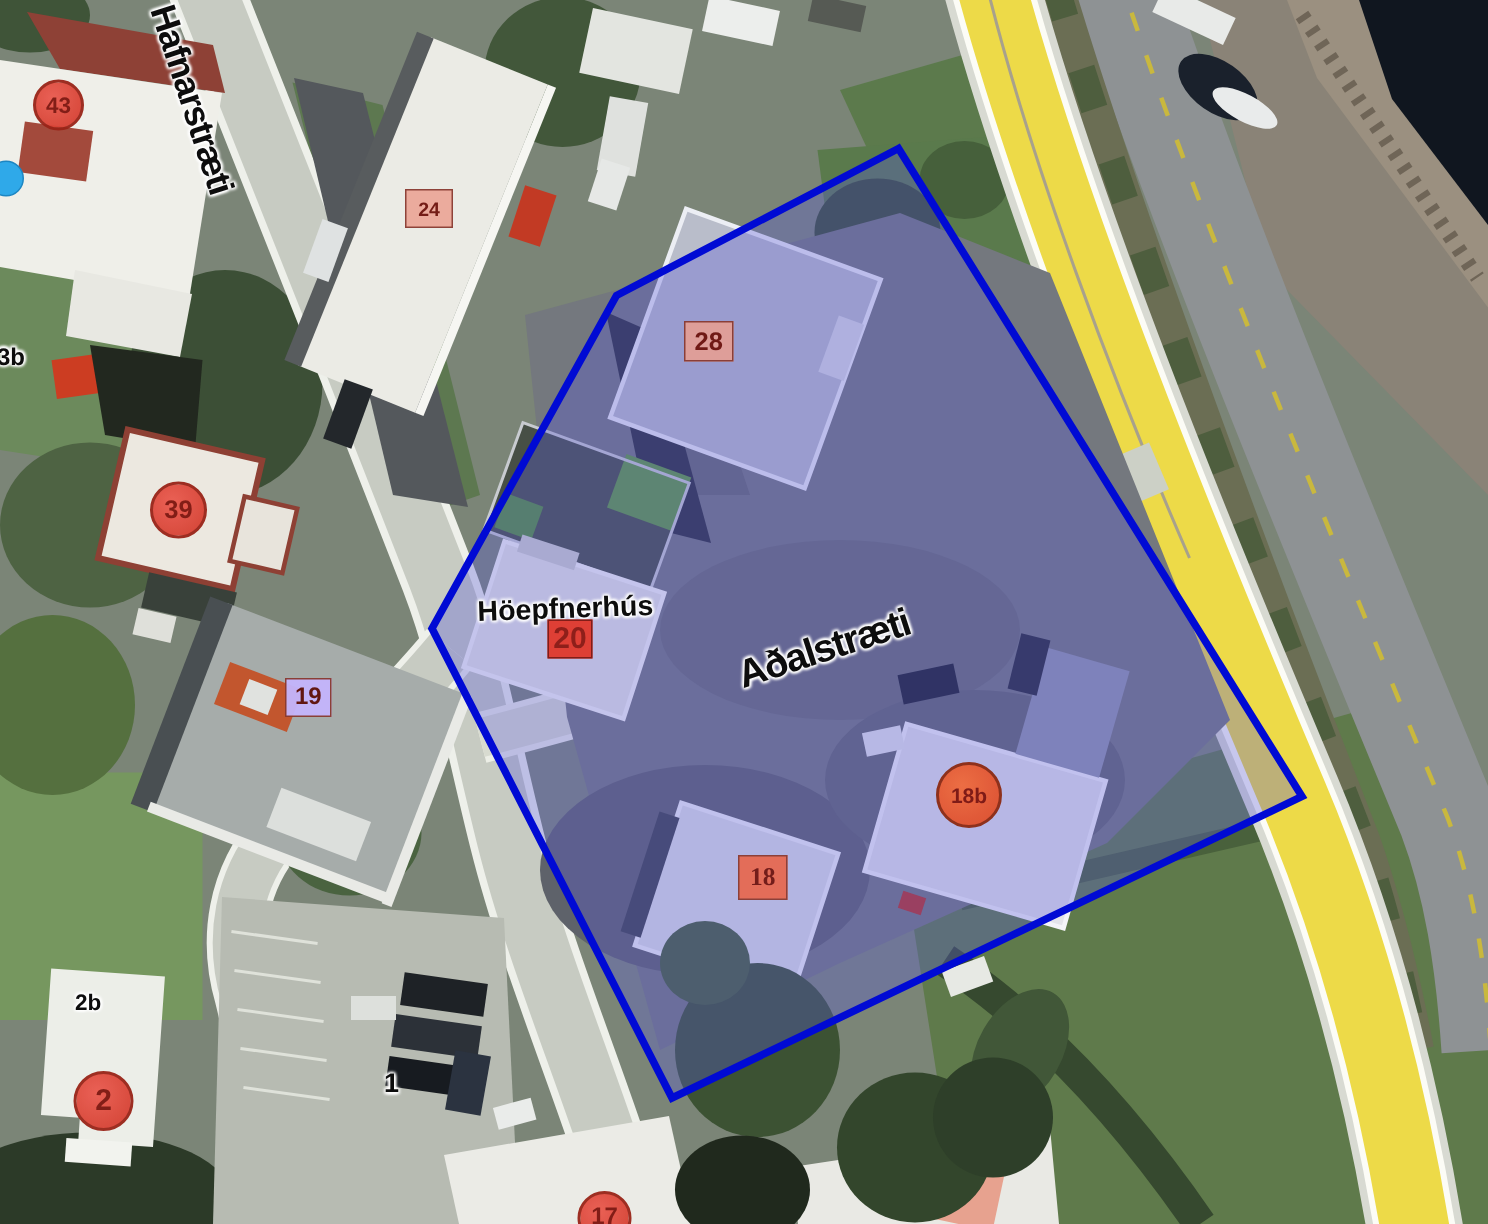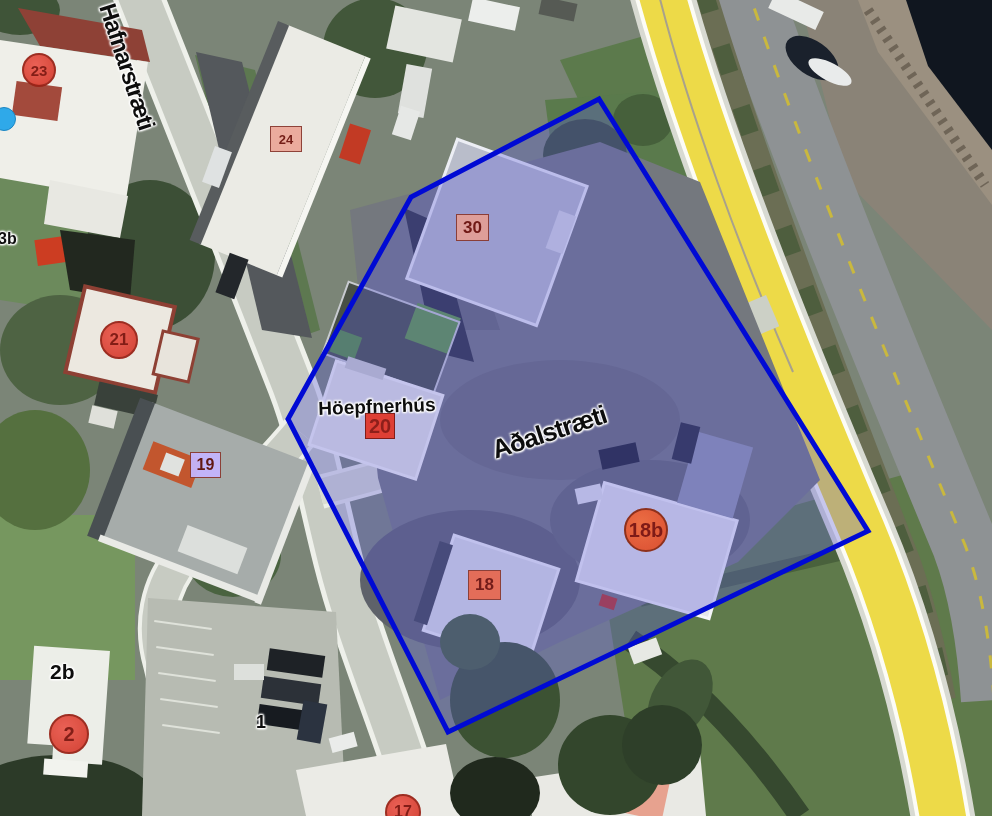--- a/index.html
+++ b/index.html
@@ -13,32 +13,32 @@
         font-weight:bold;color:#7d130c;box-sizing:border-box;
         background:radial-gradient(circle at 38% 35%,#ea5a4e,#d23a2c);
         border:2px solid #992418;opacity:.95;}
   .mk-s{position:absolute;display:flex;align-items:center;justify-content:center;
         font-weight:bold;color:#6e130c;box-sizing:border-box;
         background:rgba(236,158,142,.88);border:1px solid #8a3a30;opacity:.95;}
   
   #mk23{left:22px;top:53px;width:34px;height:34px;font-size:15px;}
   #mk21{left:100px;top:321px;width:38px;height:38px;font-size:17px;}
   #mk2{left:49px;top:714px;width:40px;height:40px;font-size:20px;}
-  #mk18b{left:624px;top:508px;width:44px;height:44px;font-size:20px;
+  #mk18b{left:624px;top:508px;width:44px;height:44px;font-size:14px;
          background:radial-gradient(circle at 38% 35%,#ef6a3c,#dd4a28);border-color:#8c2a12;}
   #mk17{left:385px;top:794px;width:36px;height:36px;font-size:16px;}
   #mk24{left:270px;top:126px;width:32px;height:26px;font-size:13px;}
   #mk22{left:456px;top:214px;width:33px;height:27px;font-size:17px;}
   #mk20{left:365px;top:413px;width:30px;height:26px;font-size:20px;background:#e0392c;color:#8c1710;border-color:#7e150e;}
   #mk19{left:190px;top:452px;width:31px;height:26px;font-size:16px;background:#c4b5fd;color:#5e100a;}
-  #mk18{left:468px;top:570px;width:33px;height:30px;font-size:17px;background:#e66a52;color:#701510;}
+  #mk18{left:492px;top:570px;width:33px;height:30px;font-size:17px;background:#e66a52;color:#701510;font-family:Liberation Serif, serif;}
   #lbl-hafn{left:120px;top:0px;font-size:24px;transform:rotate(72deg);}
   #lbl-adal{left:488px;top:436px;font-size:26px;transform:rotate(-18deg);}
   #lbl-hoep{left:318px;top:398px;font-size:19px;transform:rotate(-2deg);transform-origin:0 0;}
-  #lbl-2b{left:50px;top:660px;font-size:21px;}
+  #lbl-2b{left:50px;top:660px;font-size:15px;}
   #lbl-1{left:256px;top:712px;font-size:18px;}
   #lbl-3b{left:-2px;top:230px;font-size:16px;}
   #lbl-16{left:597px;top:819px;font-size:16px;color:#fef9c3;}
   #locdot{position:absolute;left:-8px;top:107px;width:22px;height:22px;border-radius:50%;
           background:#2fa9e9;border:1px solid #1d86c2;}
 </style>
 </head>
 <body>
 
 <div id="stage">
@@ -237,24 +237,24 @@
   <div id="locdot"></div>
 
   <div class="lbl street" id="lbl-hafn">Hafnarstræti</div>
   <div class="lbl street" id="lbl-adal">Aðalstræti</div>
   <div class="lbl" id="lbl-hoep">Höepfnerhús</div>
   <div class="lbl" id="lbl-2b">2b</div>
   <div class="lbl" id="lbl-1">1</div>
   <div class="lbl" id="lbl-3b">3b</div>
   <div class="lbl" id="lbl-16">16</div>
 
-  <div class="mk-c" id="mk23">23</div>
+  <div class="mk-c" id="mk23">43</div>
   <div class="mk-s" id="mk24">24</div>
-  <div class="mk-s" id="mk22">30</div>
-  <div class="mk-c" id="mk21">21</div>
+  <div class="mk-s" id="mk22">28</div>
+  <div class="mk-c" id="mk21">39</div>
   <div class="mk-s" id="mk20">20</div>
   <div class="mk-s" id="mk19">19</div>
   <div class="mk-s" id="mk18">18</div>
   <div class="mk-c" id="mk18b">18b</div>
   <div class="mk-c" id="mk2">2</div>
   <div class="mk-c" id="mk17">17</div>
 
 </div>
 
 </body></html>

